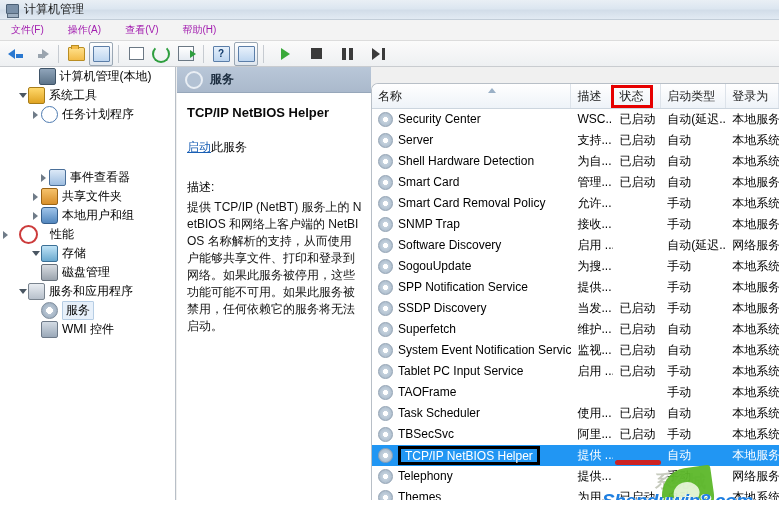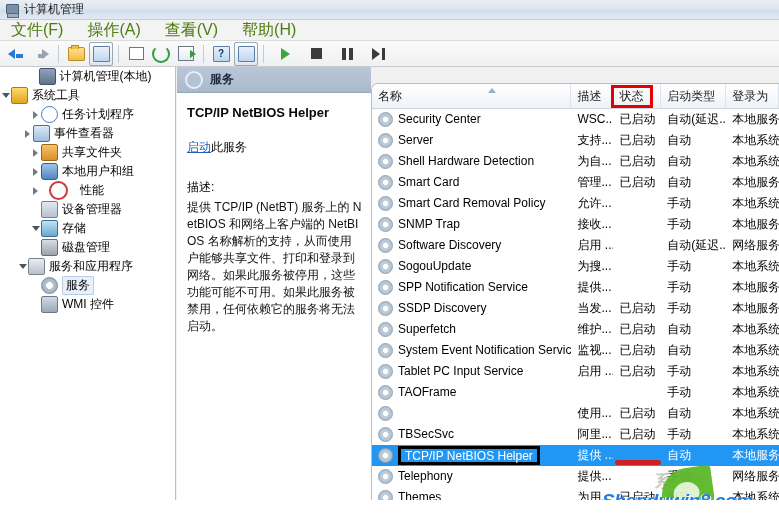--- a/index.html
+++ b/index.html
@@ -21,21 +21,21 @@
   .tb-icon .mon{position:absolute;left:1px;top:1px;width:11px;height:8px;background:#7a90a8;border:1px solid #4a5f75;border-radius:1px;}
   .tb-icon .base{position:absolute;left:2px;top:10px;width:10px;height:3px;background:#9fb0c2;border:1px solid #55687c;}
   .titlebar .tb-title{font-size:12px;color:#1a1a1a;white-space:nowrap;}
 
   
   .menubar{
     position:absolute;left:0;top:20px;width:779px;height:21px;
     background:#f3f3f3;border-bottom:1px solid #dcdcdc;
     display:flex;align-items:center;padding-left:8px;box-sizing:border-box;
   }
-  .menubar .mi{font-size:16px;color:#4d7c0f;margin-right:18px;padding:1px 3px;white-space:nowrap;cursor:default;}
+  .menubar .mi{font-size:10px;color:#a21caf;margin-right:18px;padding:1px 3px;white-space:nowrap;cursor:default;}
 
   
   .toolbar{
     position:absolute;left:0;top:41px;width:779px;height:26px;
     background:linear-gradient(to bottom,#fbfbfb,#eef0f2);
     border-bottom:1px solid #c9ccd0;
     display:flex;align-items:center;padding-left:4px;box-sizing:border-box;gap:1px;
   }
   .tbtn{width:22px;height:22px;display:flex;align-items:center;justify-content:center;position:relative;border:1px solid transparent;border-radius:2px;}
   .tbtn.framed{border:1px solid #9aa7b4;background:linear-gradient(to bottom,#ffffff,#dfe6ee);}
@@ -236,66 +236,61 @@
         </span>
     </span>
   </div>
 
   <div class="tree" id="tree-root">
       <div class="tnode" style="padding-left: 4px; justify-content: center;">
         <span class="tw"></span>
         <span class="tico ic-computer"></span>
         <span class="tlabel">计算机管理(本地)</span>
       </div>
-      <div class="tnode" style="">
+      <div class="tnode" style="padding-left: 17px;">
         <span class="tw">
           <span class="tri-o"></span>
         </span>
         <span class="tico ic-tools"></span>
         <span class="tlabel">系统工具</span>
       </div>
       <div class="tnode" style="padding-left: 30px;">
         <span class="tw">
           <span class="tri-c"></span>
         </span>
         <span class="tico ic-clock"></span>
         <span class="tlabel">任务计划程序</span>
       </div>
-      <div class="tnode" style="padding-left: 22px;">
+      <div class="tnode" style="padding-left: 38px; margin-top: 44px;">
         <span class="tw">
           <span class="tri-c"></span>
         </span>
         <span class="tico ic-event"></span>
         <span class="tlabel">事件查看器</span>
       </div>
       <div class="tnode" style="padding-left: 30px;">
         <span class="tw">
           <span class="tri-c"></span>
         </span>
         <span class="tico ic-share"></span>
         <span class="tlabel">共享文件夹</span>
       </div>
       <div class="tnode" style="padding-left: 30px;">
         <span class="tw">
           <span class="tri-c"></span>
         </span>
         <span class="tico ic-users"></span>
         <span class="tlabel">本地用户和组</span>
       </div>
-      <div class="tnode" style="padding-left: 30px; gap: 8px;">
+      <div class="tnode" style=" gap: 8px;">
         <span class="tw">
           <span class="tri-c"></span>
         </span>
         <span class="tico ic-perf"></span>
         <span class="tlabel">性能</span>
-      </div>
-      <div class="tnode" style="padding-left: 30px;">
-        <span class="tw"></span>
-        <span class="tico ic-device"></span>
-        <span class="tlabel">设备管理器</span>
       </div>
       <div class="tnode" style="padding-left: 30px;">
         <span class="tw">
           <span class="tri-o"></span>
         </span>
         <span class="tico ic-storage"></span>
         <span class="tlabel">存储</span>
       </div>
       <div class="tnode" style="padding-left: 30px;">
         <span class="tw"></span>
@@ -483,20 +478,21 @@
             <span>TAOFrame</span>
           </span>
           <span class="cell c-desc"></span>
           <span class="cell c-state"></span>
           <span class="cell c-start">手动</span>
           <span class="cell c-logon">本地系统</span>
         </div>
         <div class="row">
           <span class="cell c-name">
             <span class="rowgear"></span>
+            <span>Task Scheduler</span>
           </span>
           <span class="cell c-desc">使用...</span>
           <span class="cell c-state">已启动</span>
           <span class="cell c-start">自动</span>
           <span class="cell c-logon">本地系统</span>
         </div>
         <div class="row">
           <span class="cell c-name">
             <span class="rowgear"></span>
             <span>TBSecSvc</span>

